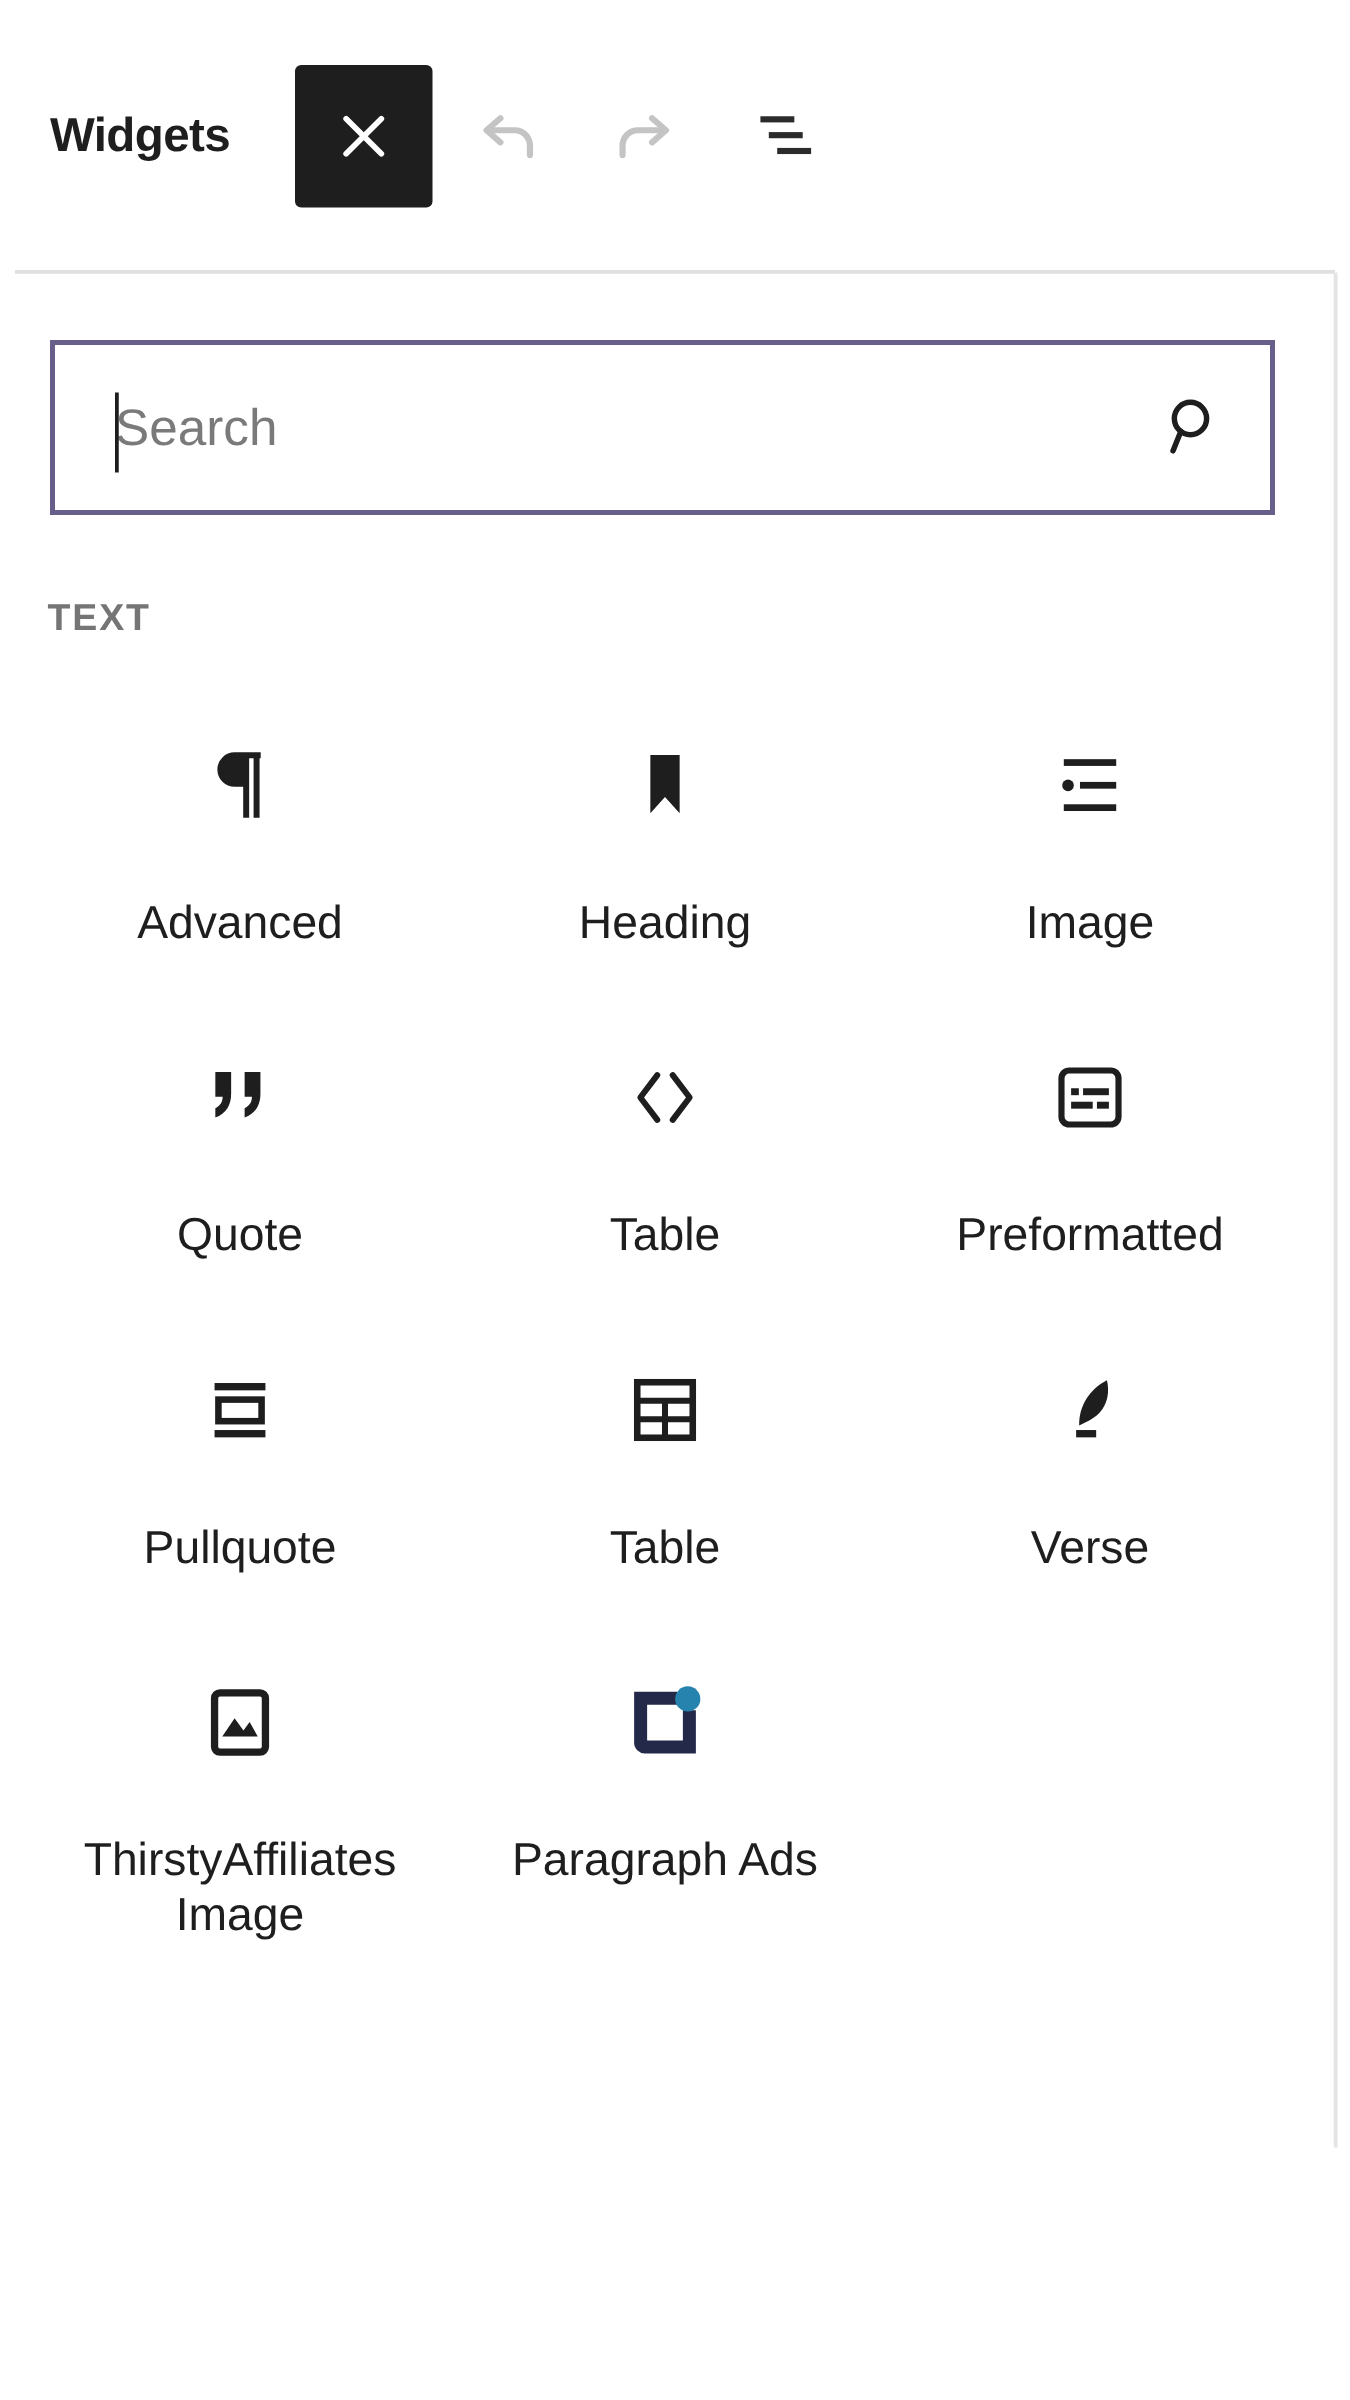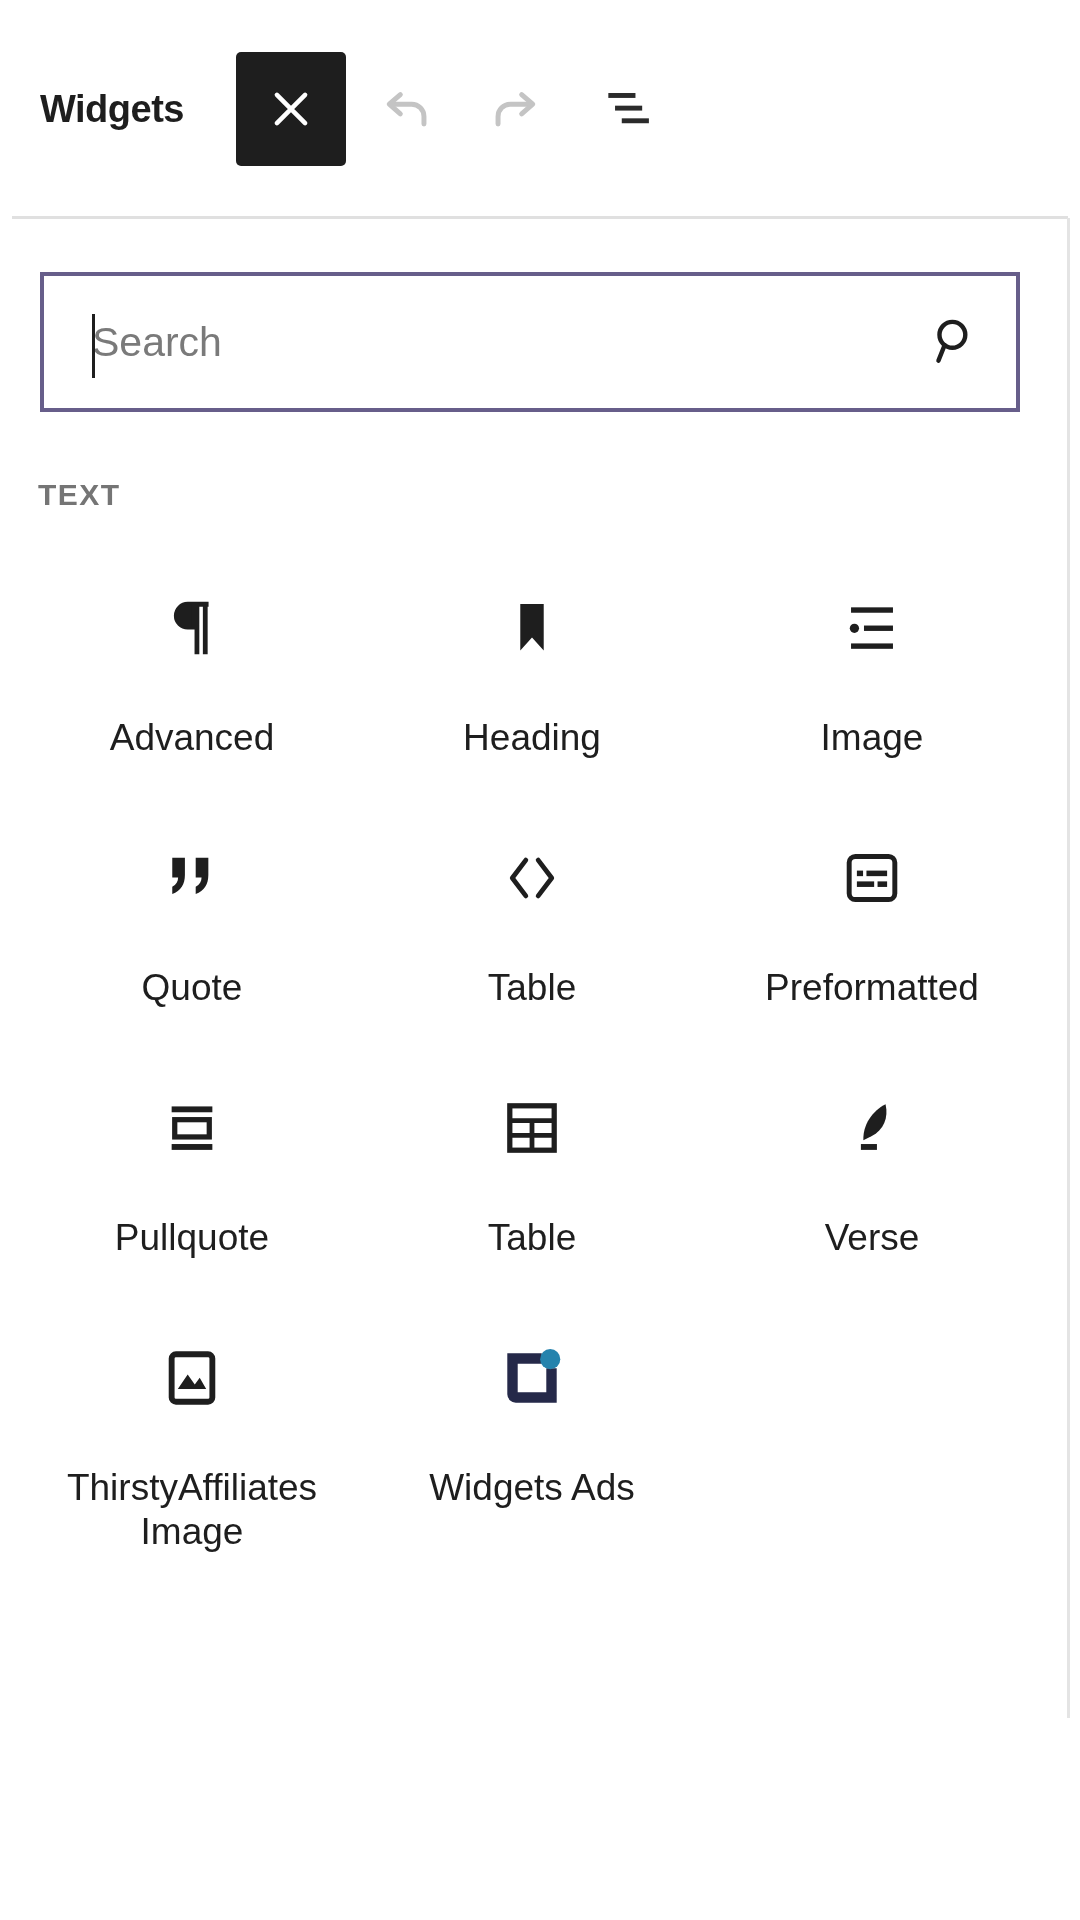--- a/index.html
+++ b/index.html
@@ -355,16 +355,16 @@
   </button>
 
   <button class="block-item">
     <span class="block-icon">
       <svg width="78" height="78" viewBox="0 0 24 24" aria-hidden="true">
         <path d="M4.4 4.4 H15.0 V7.6 H7.6 V16.4 H16.4 V9.0 H19.6 V19.6 H7.0
                  a2.6 2.6 0 0 1 -2.6 -2.6 Z" fill="#252949"></path>
         <circle cx="17.6" cy="6.2" r="3.1" fill="#2583ad"></circle>
       </svg>
     </span>
-    <span class="block-label">Widgets Ads</span>
+    <span class="block-label">Paragraph Ads</span>
   </button>
 
 </div>
 
 </body></html>

